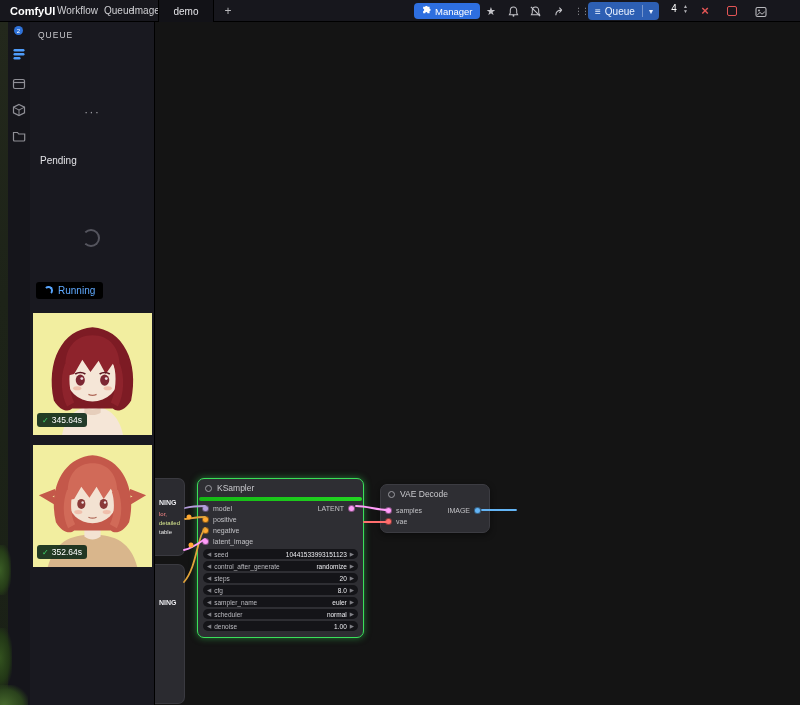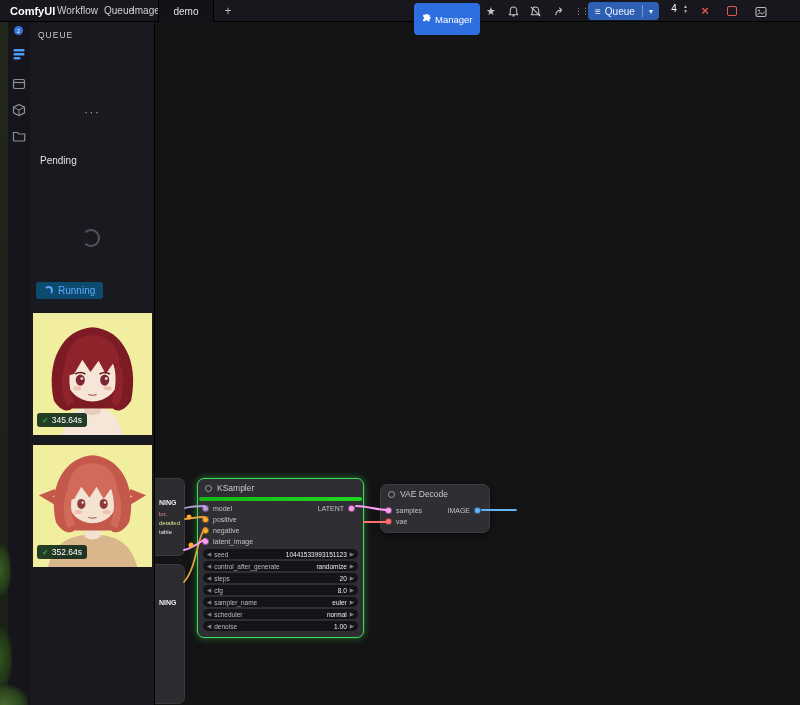--- a/index.html
+++ b/index.html
@@ -6,21 +6,21 @@
   body { background:#000; font-family:"Liberation Sans","DejaVu Sans",sans-serif; }
   #screen { position:relative; width:800px; height:705px; background:#141414; overflow:hidden; }
 
   
   .topbar { position:absolute; left:0; top:0; width:800px; height:22px; background:#17171d; border-bottom:1px solid #000; z-index:80; }
   .topbar > * { position:absolute; }
   .brand { left:10px; top:5px; font-size:11px; font-weight:bold; color:#ffffff; }
   .menu-item { top:5px; font-size:10px; color:#cfcfd3; cursor:default;text-align:center; }
   .tab { left:158px; top:0; width:56px; height:22px; background:#121217; border-left:1px solid #000; border-right:1px solid #000; color:#e4e4e8; font-size:10px; display:flex; align-items:center; justify-content:center; }
   .tab-plus { left:220px; top:3px; width:16px; height:16px; color:#b9b9bd; font-size:12px; display:flex; align-items:center; justify-content:center; }
-  .manager-btn { left:414px; top:3px; height:32px; padding:0 7px; background:#2e6fe0; border-radius:4px; color:#fff; font-size:9.5px; display:flex; align-items:center; gap:4px; }
+  .manager-btn { left:414px; top:3px; height:16px; padding:0 7px; background:#2e6fe0; border-radius:4px; color:#fff; font-size:9.5px; display:flex; align-items:center; gap:4px; }
   .icon-btn { top:4px; width:16px; height:14px; display:flex; align-items:center; justify-content:center; color:#c4c4c9; font-size:11px; }
   .grip { left:574px; top:6px; color:#84848a; font-size:9px; letter-spacing:-2px; }
   .queue-btn { left:588px; top:2px; height:18px; background:#2d5fb3; border-radius:4px; display:flex; align-items:center; color:#eaf2ff; font-size:10px; }
   .queue-btn .qseg { display:flex; align-items:center; gap:4px; padding:0 7px; }
   .queue-btn .qdiv { width:1px; height:12px; background:rgba(255,255,255,.35); }
   .queue-btn .qchev { padding:0 6px; font-size:8px; }
   .batch { left:668px; top:3px; display:flex; align-items:center; gap:3px; }
   .batch .num { color:#fff; font-size:10px; width:12px; text-align:center; }
   .batch .steppers { display:flex; flex-direction:column; line-height:5px; }
   .batch .steppers span { color:#b3b3b8; font-size:5px; }
@@ -39,21 +39,21 @@
   .rail-icon { position:absolute; left:3px; width:16px; height:16px; display:flex; align-items:center; justify-content:center; }
   .rail-badge { position:absolute; left:14px; top:26px; width:9px; height:9px; background:#2f72d8; border-radius:50%; color:#fff; font-size:6px; display:flex; align-items:center; justify-content:center; z-index:11; }
 
   
   .qpanel { position:absolute; left:30px; top:22px; width:125px; height:683px; background:#191920; border-right:1px solid #000; z-index:10; }
   .qpanel > * { position:absolute; }
   .qtitle { left:8px; top:8px; font-size:8.5px; letter-spacing:1px; color:#c8c8cc; }
   .qmore { left:0; right:0; top:82px; text-align:center; color:#9a9aa0; font-size:13px; letter-spacing:1px; }
   .qpending { left:10px; top:133px; font-size:10px; color:#e2e2e6; }
   .qspinner { left:52px; top:207px; width:18px; height:18px; border:2.5px solid #55555e; border-left-color:transparent; border-radius:50%; }
-  .qrunning { left:6px; top:260px; height:17px; display:flex; align-items:center; gap:5px; background:#0c4a6e; border-radius:3px; padding:0 8px; }
+  .qrunning { left:6px; top:260px; height:17px; display:flex; align-items:center; gap:5px; background:#000000; border-radius:3px; padding:0 8px; }
   .qrunning .rspin { width:9px; height:9px; border:2px solid transparent; border-top-color:#58a6ff; border-right-color:#58a6ff; border-radius:50%; }
   .qrunning .rtxt { font-size:10px; color:#5fa9ff; }
   .thumb { left:3px; width:119px; height:122px; overflow:hidden; }
   .thumb svg { display:block; width:119px; height:122px; }
   .t1 { top:291px; } .t2 { top:423px; }
   .tbadge { left:7px; height:14px; display:flex; align-items:center; gap:3px; background:rgba(12,40,22,.9); border-radius:3px; padding:0 5px; font-size:8.5px; color:#fff; z-index:12; }
   .tbadge .chk { color:#3fd96c; font-size:8px; }
   .b1 { top:391px; } .b2 { top:523px; }
 
   

